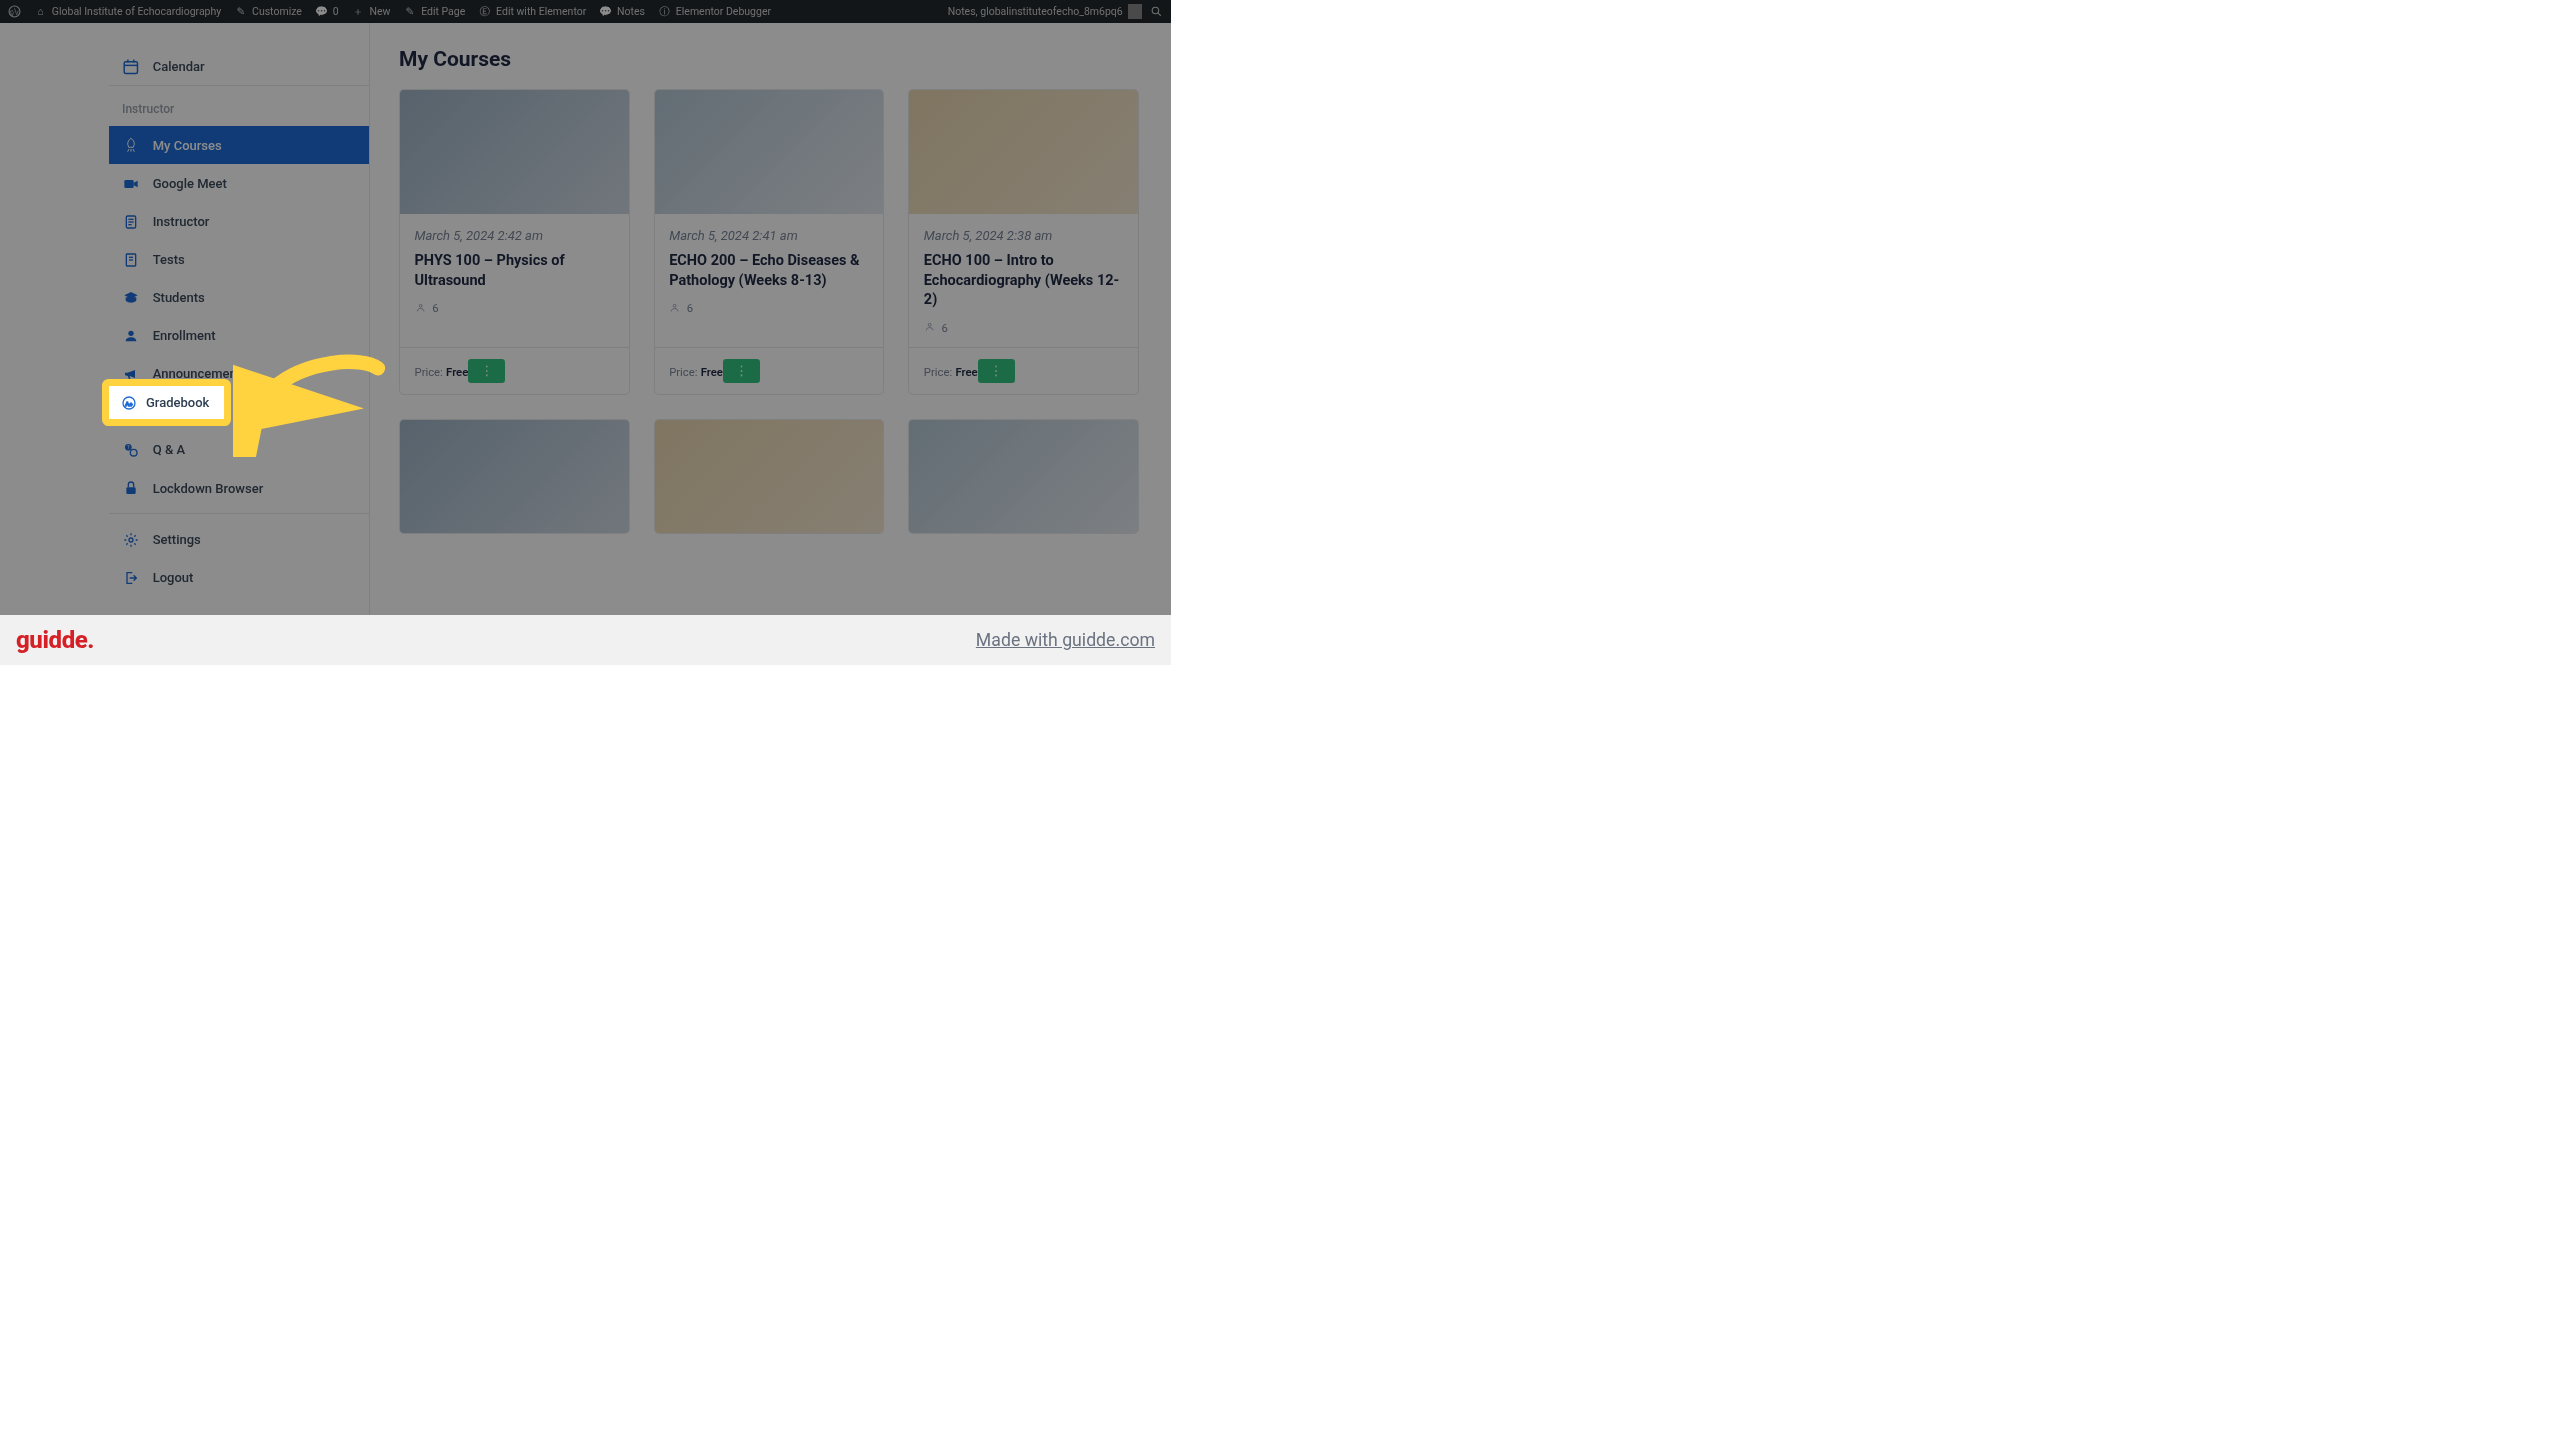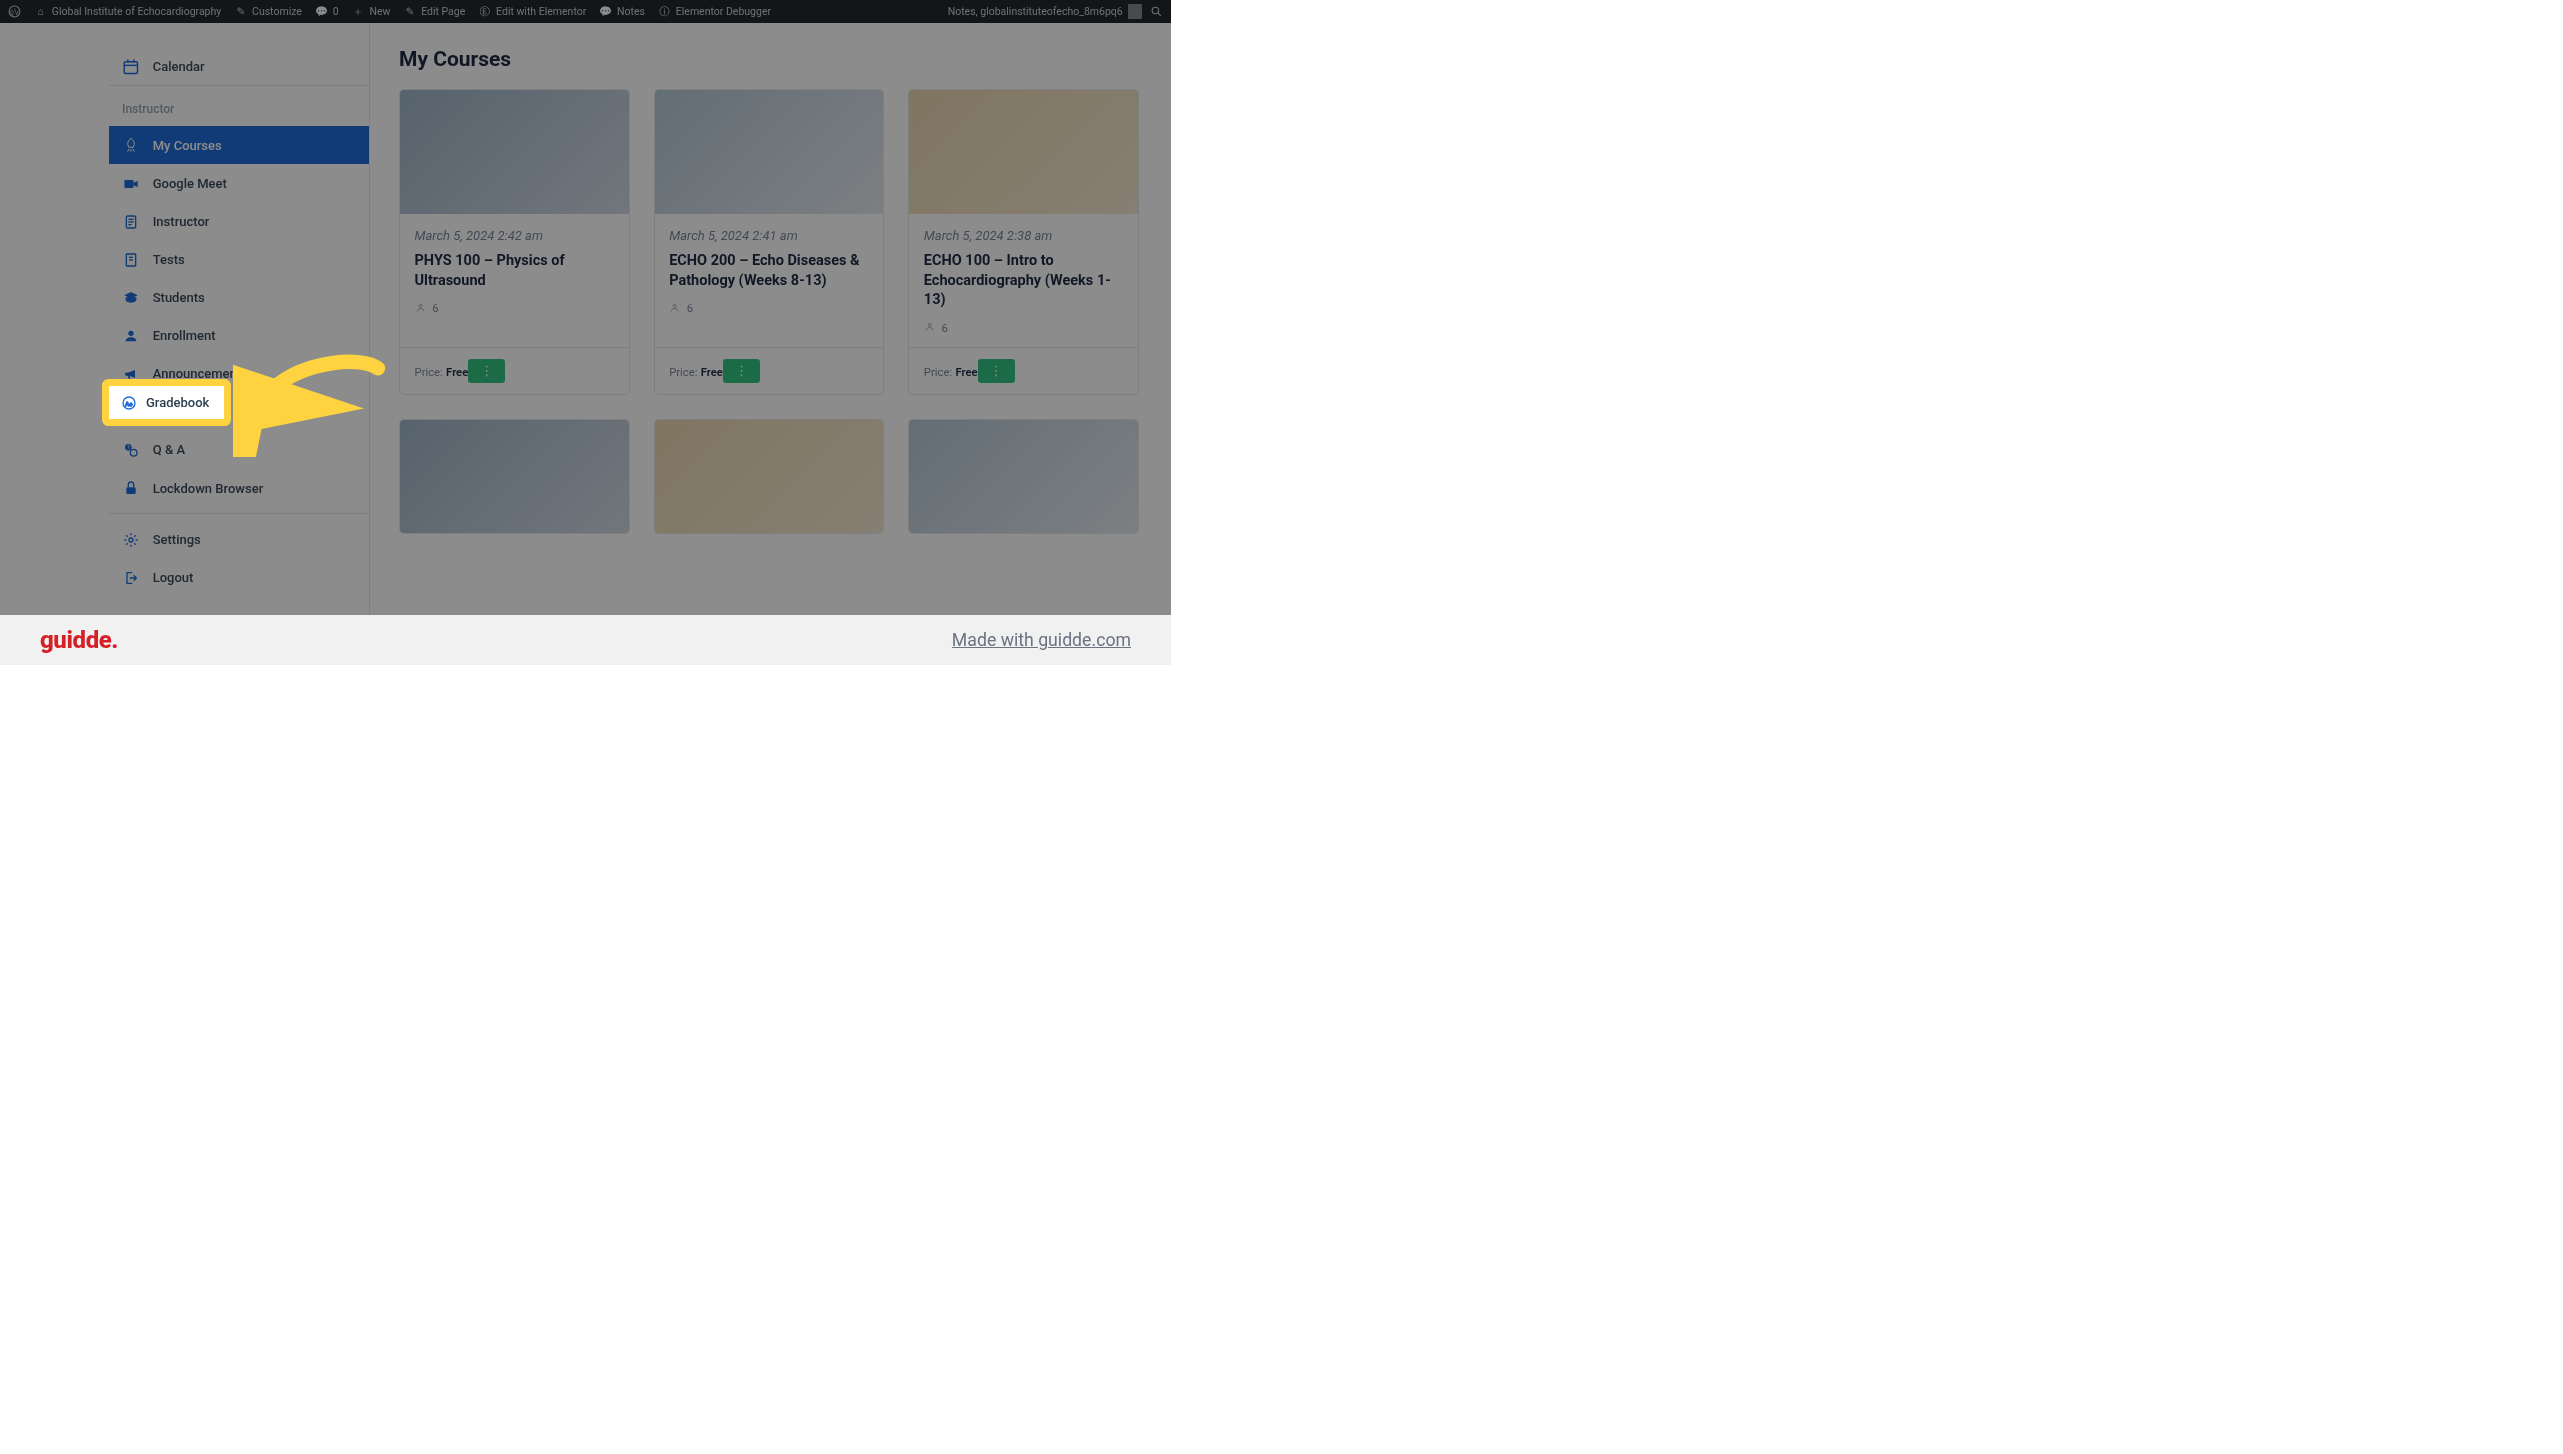--- a/index.html
+++ b/index.html
@@ -72,21 +72,21 @@
 .img-a { background: linear-gradient(135deg, #9fb4c6, #cfd8e2); }
 .img-b { background: linear-gradient(135deg, #b5c7d5, #e2e8ee); }
 .img-c { background: linear-gradient(135deg, #e9d6b0, #f4e7d1); }
 
 .row2 .card-img { height: 113px; }
 
 
 .dark-overlay { position: absolute; inset: 0; background: rgba(0,0,0,0.45); z-index: 40; pointer-events: none; }
 
 
-.guidde-bar { position: absolute; left: 0; right: 0; bottom: 0; height: 50px; background: #f1f1f1; display: flex; align-items: center; justify-content: space-between; padding: 0 40px; z-index: 100; }
+.guidde-bar { position: absolute; left: 0; right: 0; bottom: 0; height: 50px; background: #f1f1f1; display: flex; align-items: center; justify-content: space-between; padding: 0 16px; z-index: 100; }
 .guidde-logo { font-size: 24px; font-weight: 800; color: #d62027; letter-spacing: -0.4px; }
 .guidde-credit { font-size: 17.7px; color: #6b7280; text-decoration: underline; }
 </style>
 </head>
 <body>
 
 <div class="wp-adminbar">
   <div class="wpab-group">
     <span class="wpab-item">
         <span class="ic">
@@ -317,21 +317,21 @@
           <div class="card-more">
               <span class="dots">⋮</span>
             </div>
         </div>
       </div>
 
       <div class="card">
         <div class="card-img img-c"></div>
         <div class="card-body">
           <div class="card-date">March 5, 2024 2:38 am</div>
-          <div class="card-title">ECHO 100 – Intro to Echocardiography (Weeks 1-13)</div>
+          <div class="card-title">ECHO 100 – Intro to Echocardiography (Weeks 12-2)</div>
           <div class="card-meta">
             <span><svg viewBox="0 0 24 24" width="11.3" height="11.3" fill="none" stroke="#9aa3af" stroke-width="2">
                   <circle cx="12" cy="8" r="3"></circle>
                   <path d="M5 20c0-4 3-6 7-6s7 2 7 6"></path>
                 </svg></span>
             <span>6</span>
           </div>
         </div>
         <div class="card-footer">
           <div><span class="price-label">Price:</span> <span class="price-value">Free</span></div>

